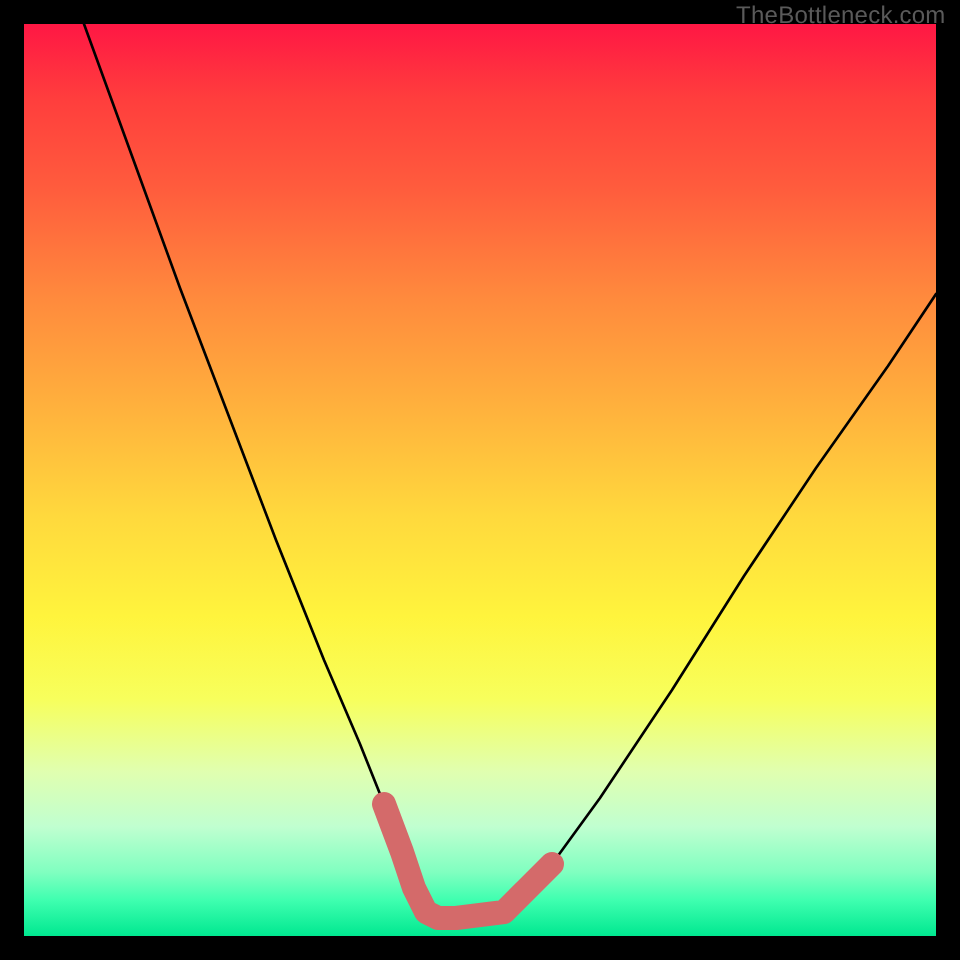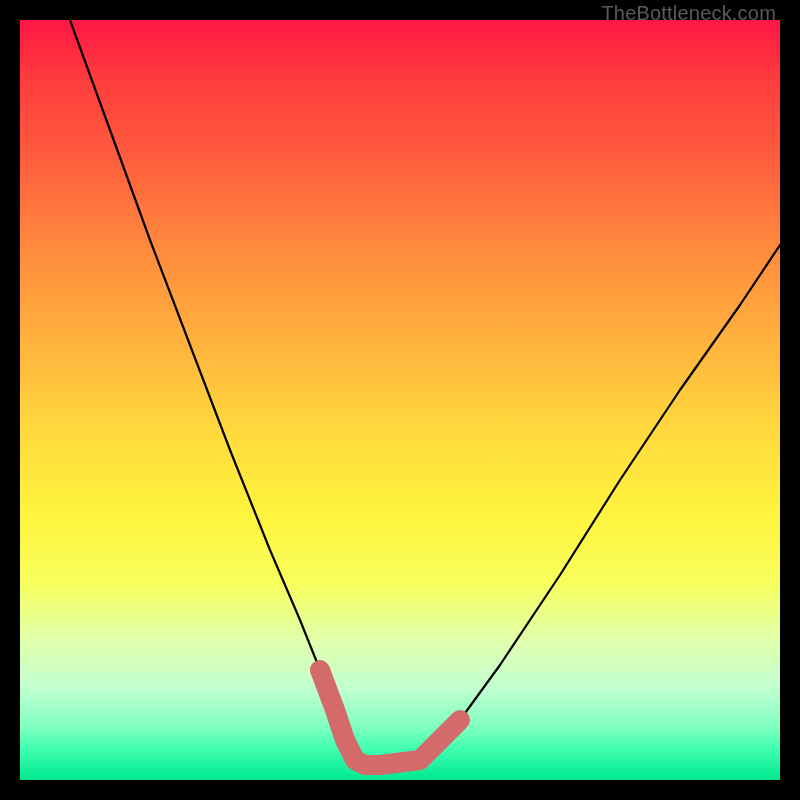--- a/index.html
+++ b/index.html
@@ -29,21 +29,21 @@
       #f7ff5c 74%,
       #e0ffb0 82%,
       #c0ffd0 88%,
       #80ffc0 93%,
       #40ffb0 96%,
       #00e890 100%);
   }
   .watermark {
     position: absolute;
     top: 2px;
-    right: 24px;
+    right: 12px;
     color: #5a5a5a;
     font-size: 20px;
     font-weight: normal;
     letter-spacing: 0.2px;
     z-index: 10;
   }
   svg.overlay {
     position: absolute;
     left: 20px;
     top: 20px;

